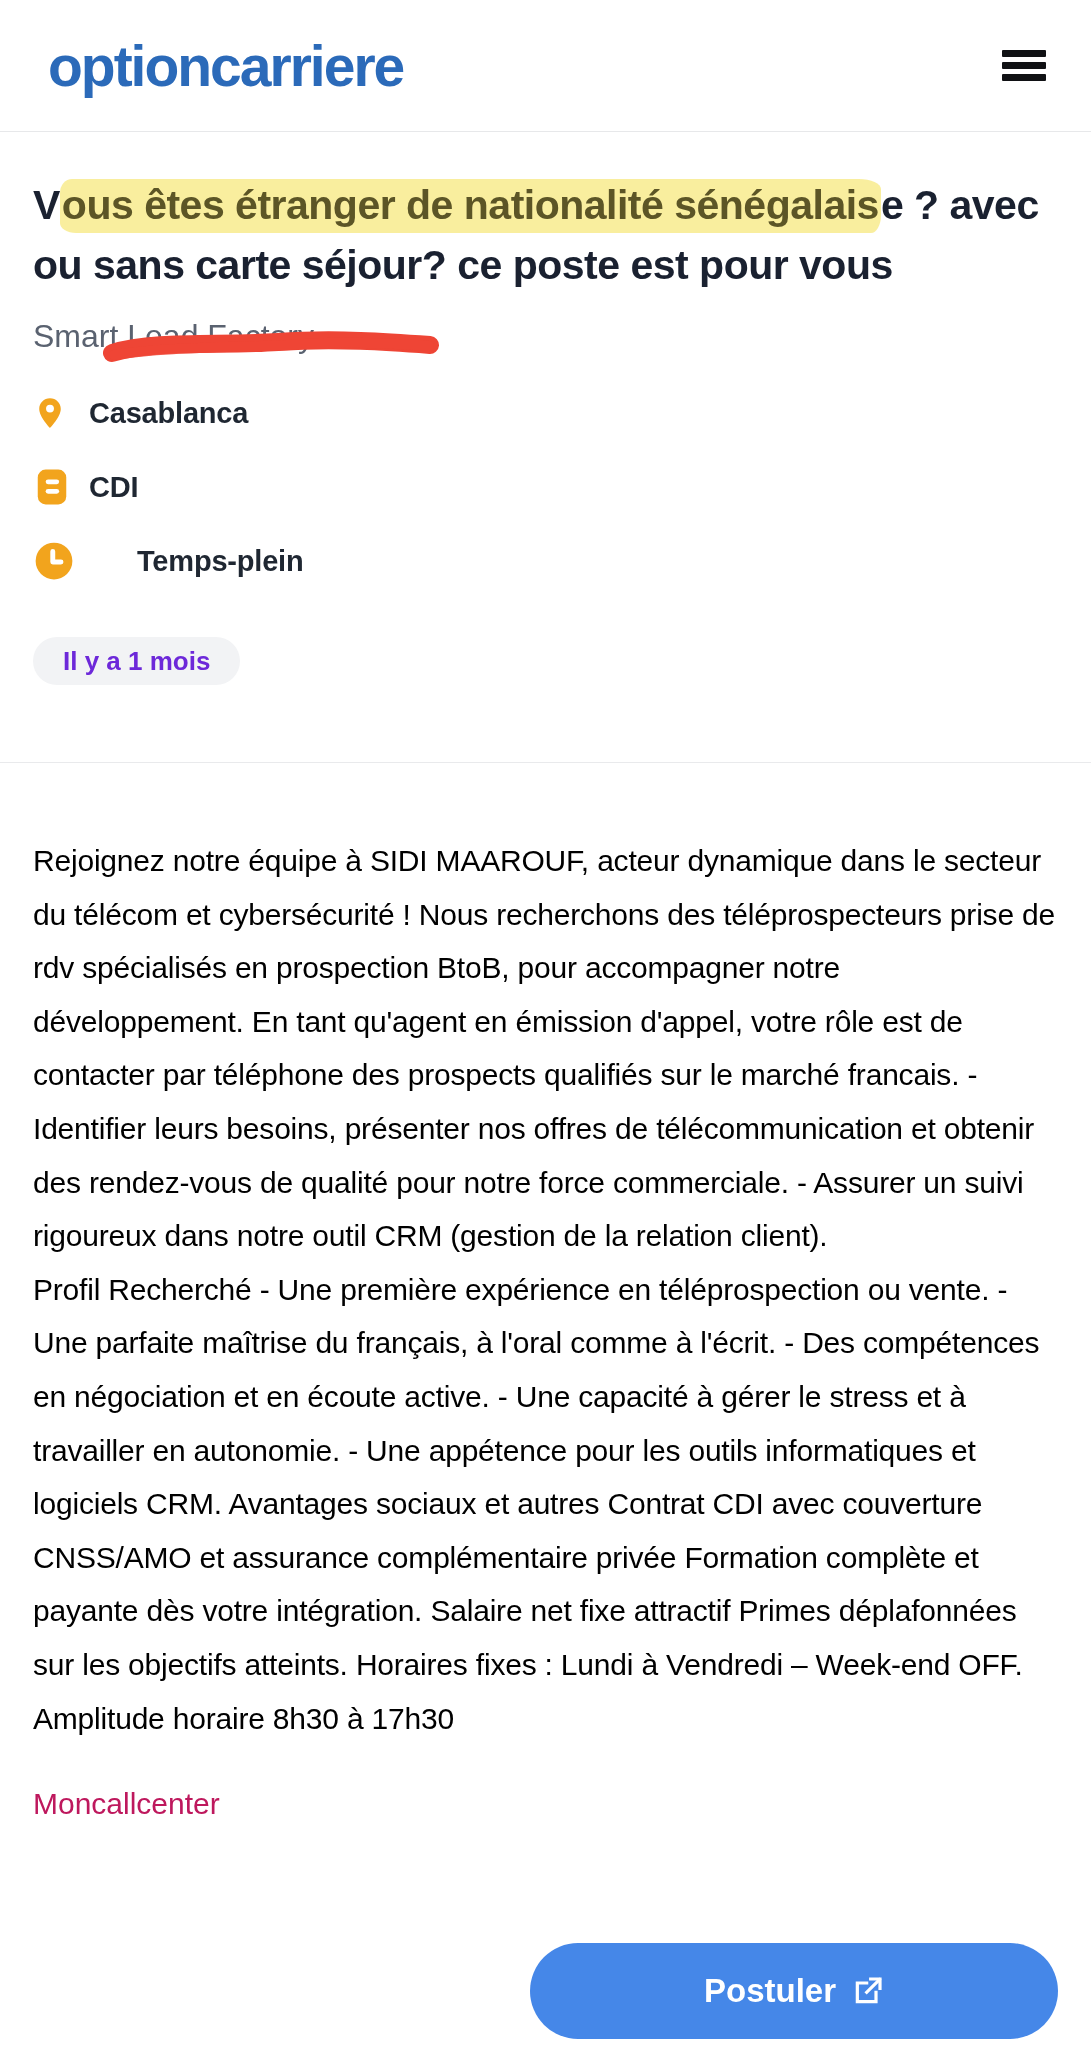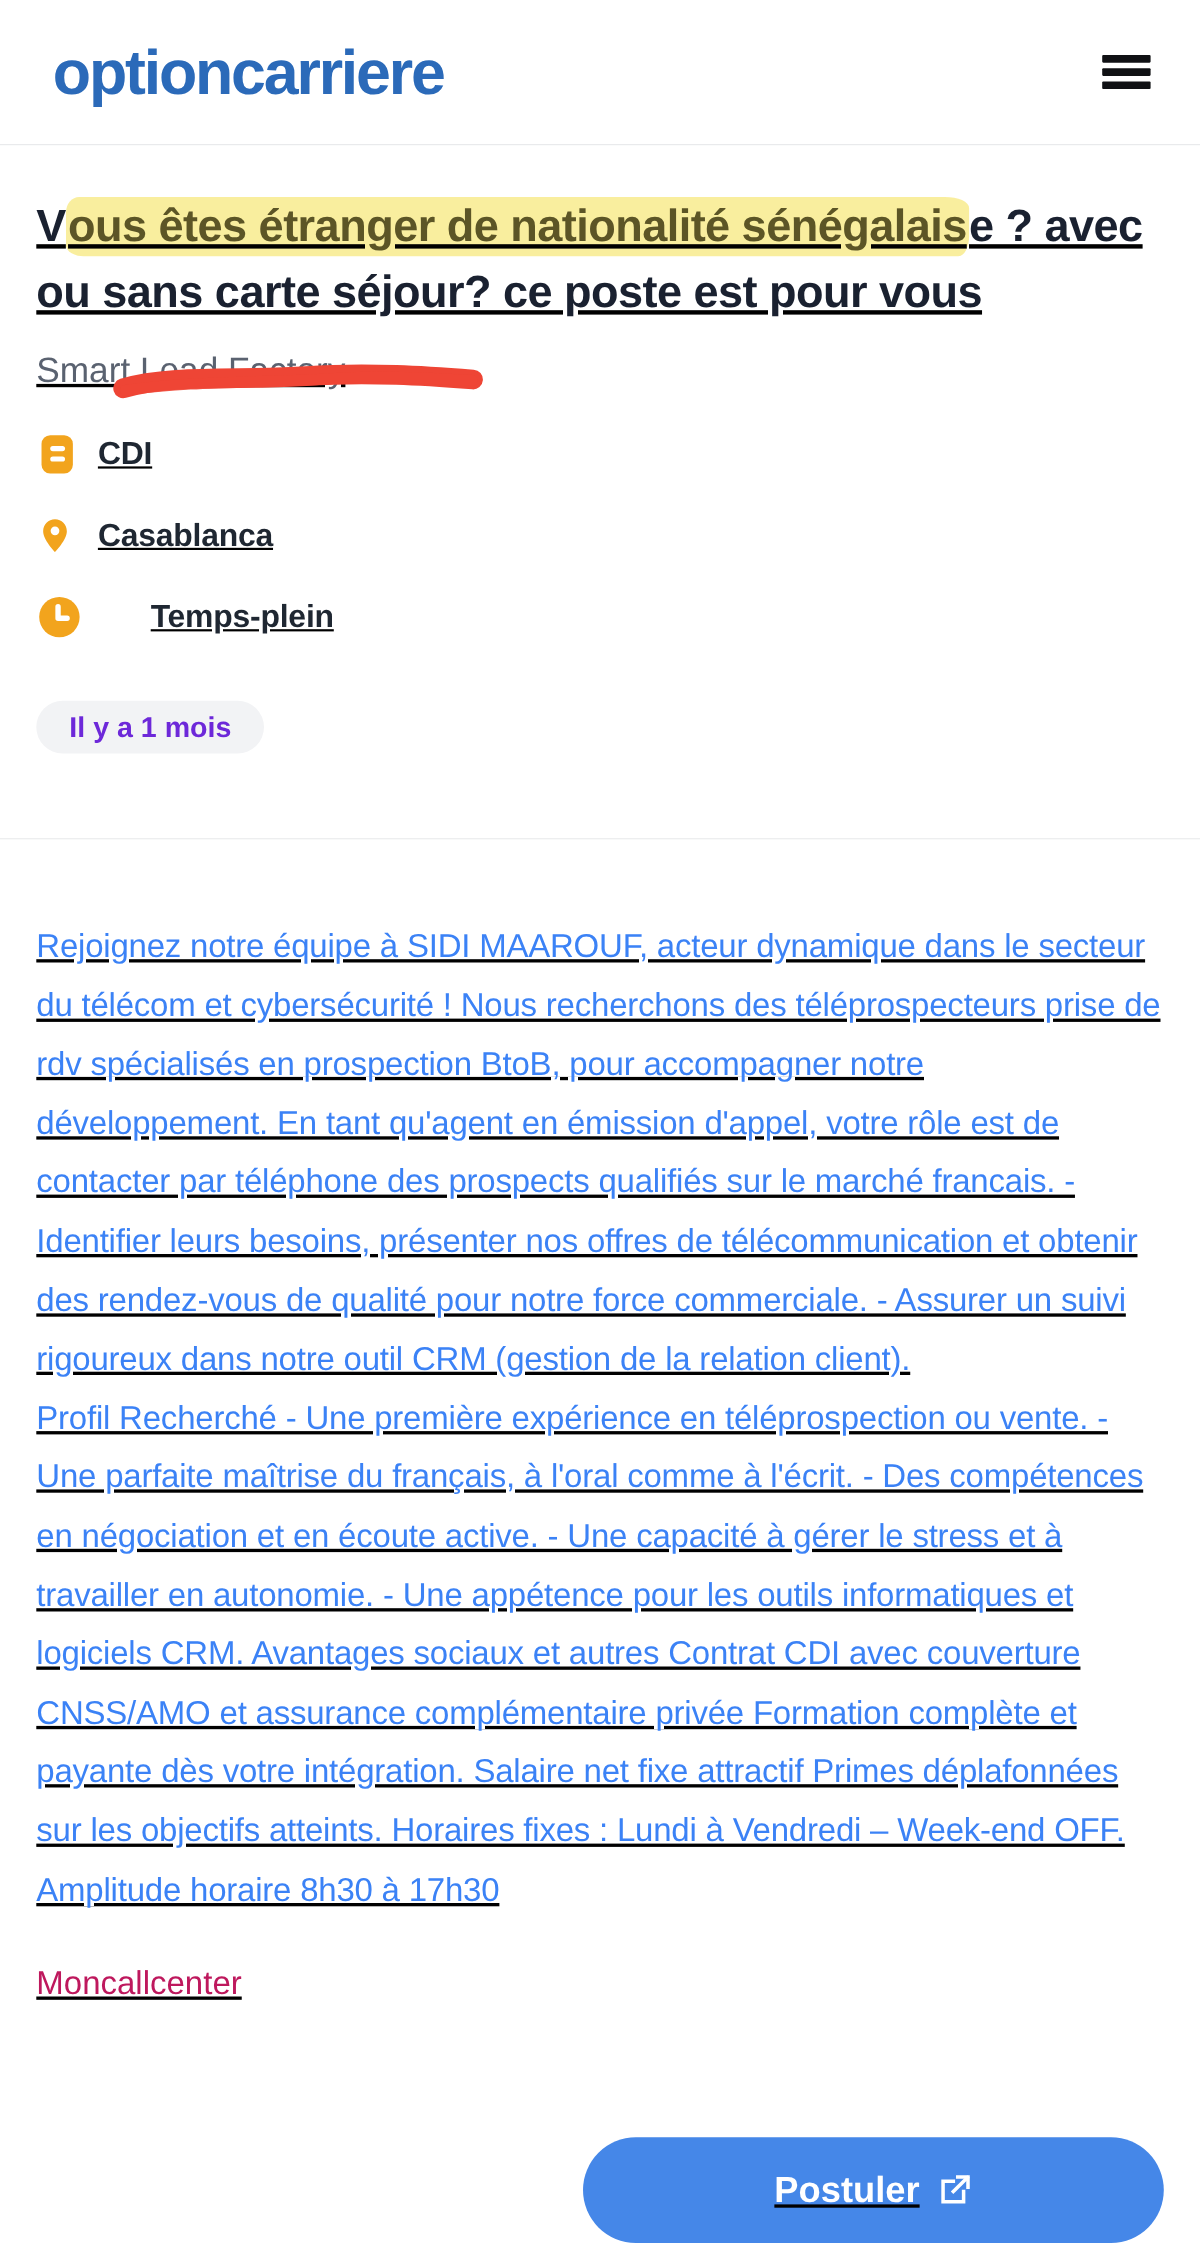--- a/index.html
+++ b/index.html
@@ -8,21 +8,21 @@
 
   
   .header { height: 132px; border-bottom: 1px solid #e7e8ea; display: flex;
     align-items: center; justify-content: space-between; padding: 0 45px 0 48px; background: #fff; }
   .logo { font-size: 57px; font-weight: 700; color: #2b6ab9; letter-spacing: -2px; cursor: pointer; }
   .menu-btn { width: 44px; display: flex; flex-direction: column; gap: 5px;
     background: none; border: none; cursor: pointer; padding: 0; }
   .menu-btn .bar { height: 7px; width: 44px; background: #101114; border-radius: 1px; }
 
   
-  .main { position: relative; padding: 0 33px; text-decoration: underline; }
+  .main { position: relative; padding: 0 33px; }
 
   h1.job-title { margin-top: 43px; font-size: 41px; line-height: 60px; font-weight: 700;
     color: #1a2130; letter-spacing: -0.5px; max-width: 1025px; }
   .hl { background: rgba(246,232,120,0.72); color: #5c5526; padding: 3px 2px 5px 2px;
     border-radius: 12px 22px 10px 16px / 14px 10px 18px 10px;
     box-decoration-break: clone; -webkit-box-decoration-break: clone; }
 
   .marker-stroke { position: absolute; left: 100px; top: 150px; pointer-events: none; }
 
   .company { margin-top: 22px; font-size: 32px; line-height: 38px; color: #5a6270; }
@@ -32,21 +32,21 @@
   .meta-row:last-child { margin-bottom: 0; gap: 48px; }
   .meta-icon { width: 56px; display: flex; align-items: center; }
   .meta-label { font-size: 29px; font-weight: 700; color: #1f2732; letter-spacing: -0.2px; }
 
   .badge { display: inline-block; margin-top: 51px; height: 48px; line-height: 48px;
     padding: 0 30px; background: #f2f3f5; border-radius: 24px;
     font-size: 26px; font-weight: 700; color: #6d28d9; }
 
   .divider { border: none; border-top: 1px solid #e9eaec; margin: 77px -33px 0 -33px; }
 
-  .description { margin-top: 71px; font-size: 30px; line-height: 53.6px; color: #3b82f6;
+  .description { margin-top: 71px; font-size: 30px; line-height: 53.6px; color: #000000;
     letter-spacing: -0.2px; white-space: pre-line; max-width: 1029px; }
 
   .source { margin-top: 40px; font-size: 30px; line-height: 38px; color: #be185d; }
 
   .apply-wrap { margin-top: 120px; display: flex; justify-content: flex-end; }
   .apply-btn { width: 528px; height: 96px; border-radius: 48px; border: none;
     background: #4587e8; color: #ffffff; font-family: inherit; font-size: 33px; font-weight: 700;
     display: flex; align-items: center; justify-content: center; gap: 16px; cursor: pointer; }
   .apply-btn svg { display: block; }
 </style>
@@ -69,35 +69,35 @@
   <svg class="marker-stroke" width="345" height="38" viewBox="0 0 345 38" fill="none">
     <path d="M12 28 C 55 15, 120 21, 178 17 C 235 13, 290 17, 330 20" stroke="#ee4535" stroke-width="18" stroke-linecap="round"></path>
     <path d="M14 30 C 70 21, 150 23, 205 19 C 255 16, 300 19, 329 21" stroke="#ee4535" stroke-width="10" stroke-linecap="round" opacity="0.85"></path>
   </svg>
 
   <p class="company">Smart Lead Factory</p>
 
   <ul class="meta-list">
     <li class="meta-row">
       <span class="meta-icon">
+        <svg width="34" height="44" viewBox="0 0 24 24">
+          <path fill="#f2a41d" fill-rule="evenodd" d="M12 1.5C7.7 1.5 4.4 4.9 4.4 9.1c0 5.6 7.6 13.4 7.6 13.4s7.6-7.8 7.6-13.4c0-4.2-3.3-7.6-7.6-7.6zm0 10.2a2.8 2.8 0 1 1 0-5.6 2.8 2.8 0 0 1 0 5.6z"></path>
+        </svg>
+      </span>
+      <span class="meta-label">Casablanca</span>
+    </li>
+    <li class="meta-row">
+      <span class="meta-icon">
         <svg width="38" height="46" viewBox="0 0 24 26">
           <rect x="3" y="2" width="18" height="22" rx="5" fill="#f2a41d"></rect>
           <rect x="8" y="8.2" width="8.5" height="3" rx="1.5" fill="#ffffff"></rect>
           <rect x="8" y="14.2" width="8.5" height="3" rx="1.5" fill="#ffffff"></rect>
         </svg>
       </span>
       <span class="meta-label">CDI</span>
-    </li>
-    <li class="meta-row">
-      <span class="meta-icon">
-        <svg width="34" height="44" viewBox="0 0 24 24">
-          <path fill="#f2a41d" fill-rule="evenodd" d="M12 1.5C7.7 1.5 4.4 4.9 4.4 9.1c0 5.6 7.6 13.4 7.6 13.4s7.6-7.8 7.6-13.4c0-4.2-3.3-7.6-7.6-7.6zm0 10.2a2.8 2.8 0 1 1 0-5.6 2.8 2.8 0 0 1 0 5.6z"></path>
-        </svg>
-      </span>
-      <span class="meta-label">Casablanca</span>
     </li>
     <li class="meta-row">
       <span class="meta-icon">
         <svg width="42" height="42" viewBox="0 0 24 24">
           <circle cx="12" cy="12" r="10.5" fill="#f2a41d"></circle>
           <path d="M11.3 6.6V12.6H16" stroke="#ffffff" stroke-width="2.8" stroke-linecap="round" stroke-linejoin="round" fill="none"></path>
         </svg>
       </span>
       <span class="meta-label">Temps-plein</span>
     </li>

